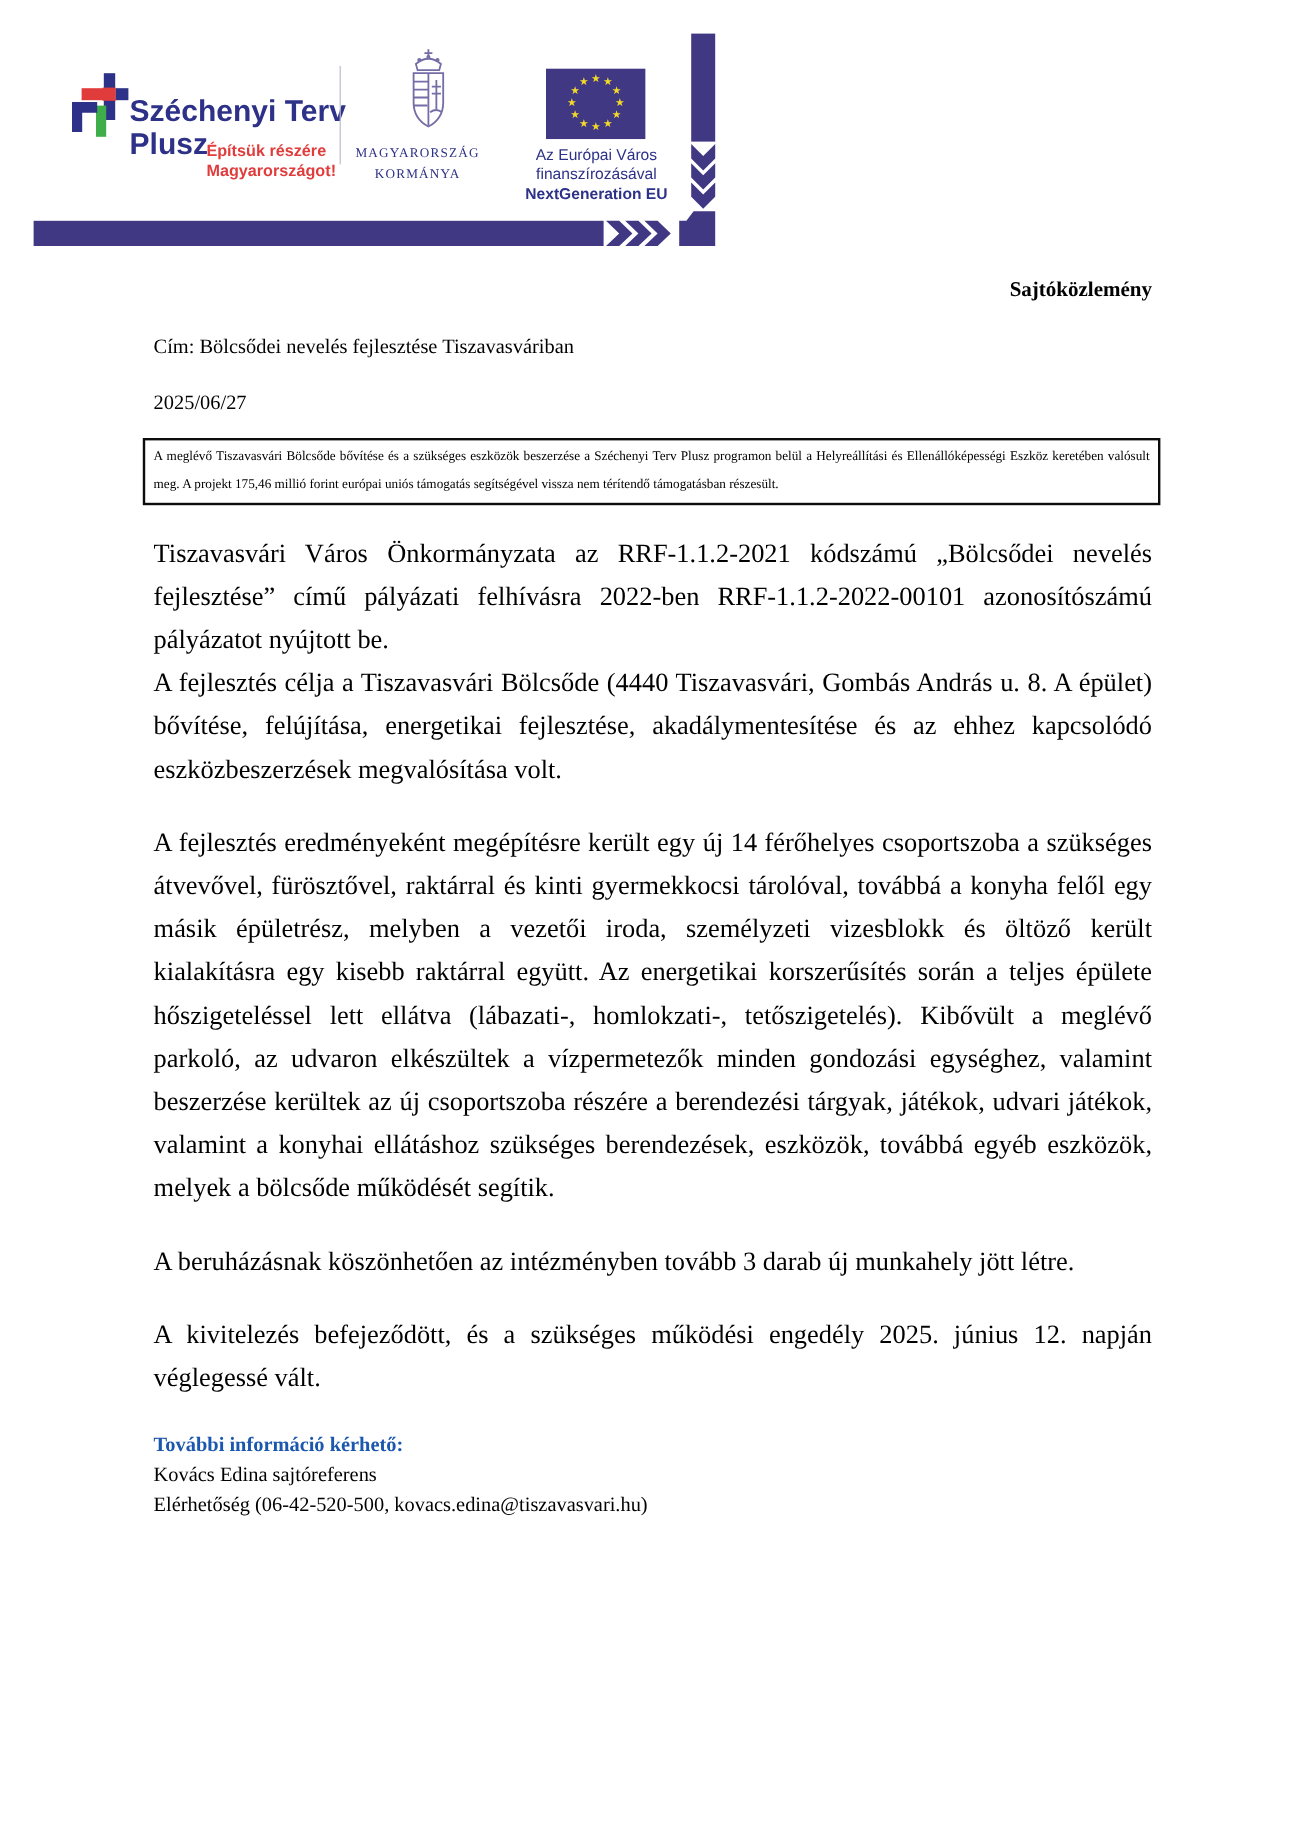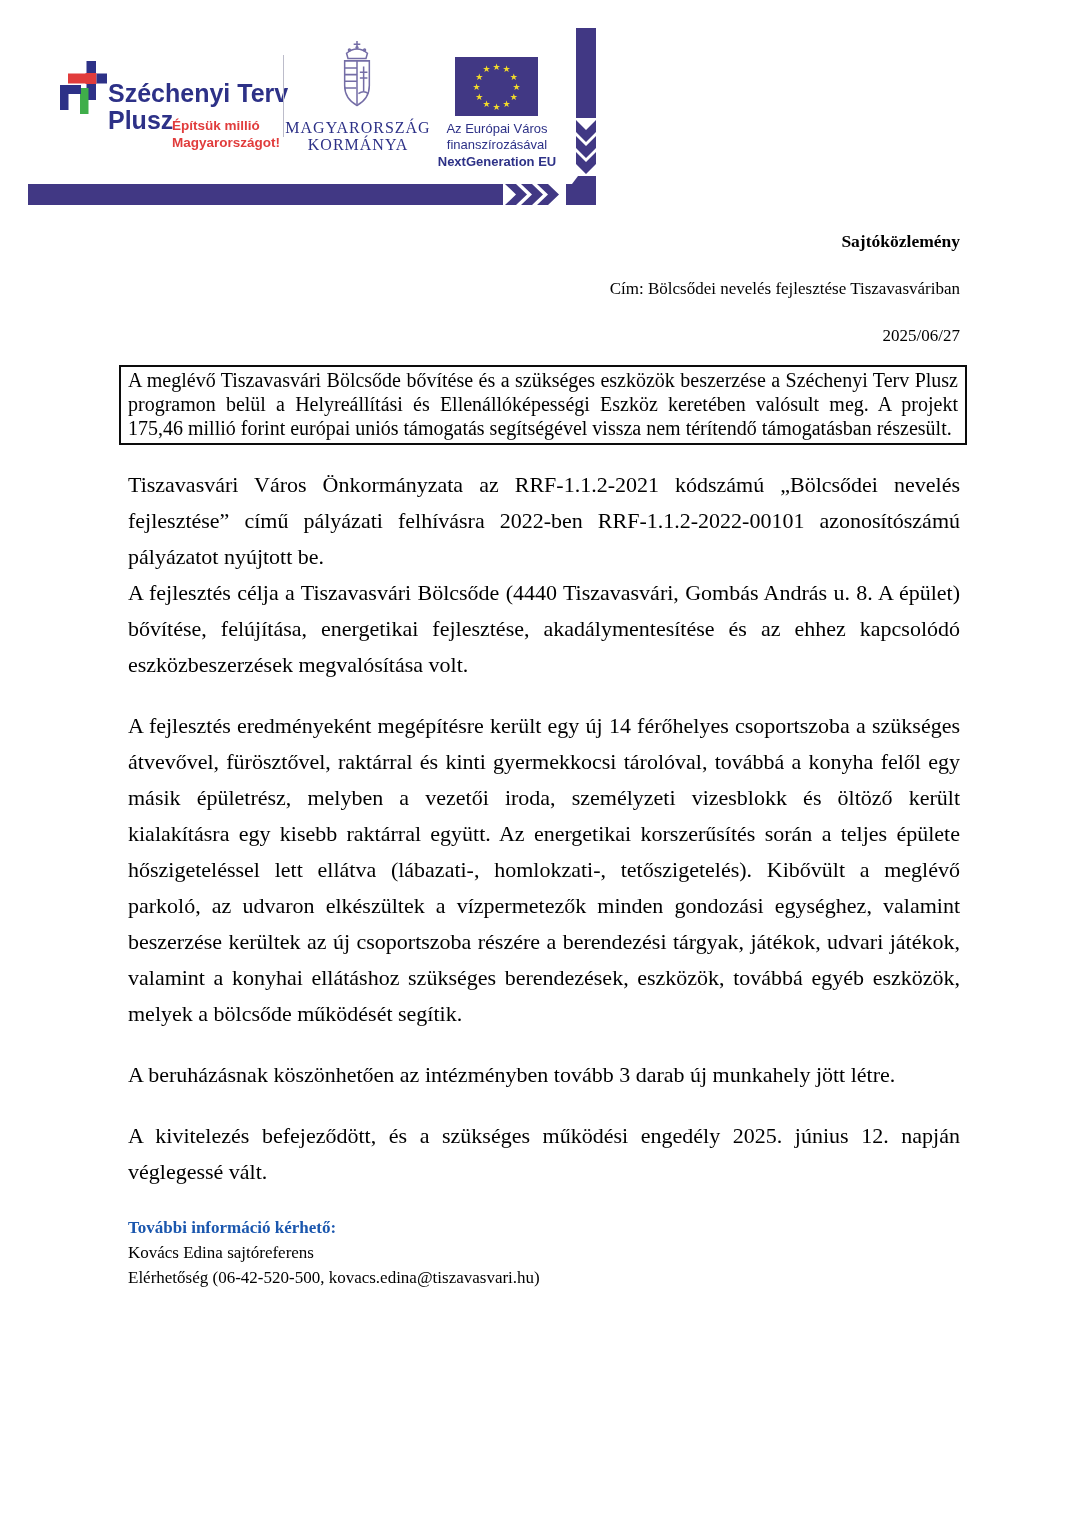--- a/index.html
+++ b/index.html
@@ -13,35 +13,35 @@
   .band-svg{position:absolute;left:0;top:0;width:620px;height:210px;}
   .sz-mark{position:absolute;left:55px;top:56px;width:100px;height:62px;}
   .sz-name{position:absolute;left:108px;top:80px;
     font-family:"Liberation Sans", sans-serif;font-weight:bold;
     font-size:25px;line-height:27px;color:var(--logo-navy,#2d3187);letter-spacing:0;}
   .sz-tagline{position:absolute;left:172px;top:117px;
     font-family:"Liberation Sans", sans-serif;font-weight:bold;
     font-size:13.5px;line-height:17px;color:var(--logo-red,#e13c3c);}
   .logo-divider{position:absolute;left:283px;top:55px;width:1px;height:82px;background:#bcbcca;}
   .gov-arms{position:absolute;left:338px;top:40px;width:38px;height:74px;}
-  .gov-text{position:absolute;left:283px;top:120px;width:150px;text-align:center;
+  .gov-text{position:absolute;left:273px;top:120px;width:150px;text-align:center;
     font-family:"Liberation Serif", serif;color:var(--logo-navy,#2d3187);
-    font-size:16px;line-height:16.5px;letter-spacing:1px;}
+    font-size:11px;line-height:16.5px;letter-spacing:1px;}
   .eu-flag{position:absolute;left:455px;top:57px;width:83px;height:59px;}
   .eu-text{position:absolute;left:419px;top:121px;width:156px;text-align:center;
     font-family:"Liberation Sans", sans-serif;color:var(--logo-navy,#2d3187);
     font-size:13px;line-height:15.5px;}
   .eu-text .bold{font-weight:bold;margin-top:2px;}
   
   main{position:relative;padding:230px 126px 0 128px;}
   h1.doc-heading{font-size:17.5px;font-weight:bold;text-align:right;margin:0 0 26px 0;line-height:22px;}
-  p.center-line{text-align:right;margin:0 0 25px 0;font-size:17px;line-height:22px;}
+  p.center-line{text-align:left;margin:0 0 25px 0;font-size:17px;line-height:22px;}
   p.center-line.date{margin-bottom:18px;}
   .lead-box{border:2px solid #0c0c0c;margin:0 -7px 22px -9px;padding:1px 7px 3px 7px;}
-  .lead-box p{margin:0;font-size:20px;line-height:24px;text-align:justify;}
+  .lead-box p{margin:0;font-size:11px;line-height:24px;text-align:justify;}
   p.body-par{margin:0 0 25px 0;font-size:22px;line-height:36px;text-align:justify;}
   p.body-par.no-gap{margin-bottom:0;}
   
   .contact{margin-top:24px;}
   .contact-heading{font-size:17px;font-weight:bold;color:var(--contact-heading-blue,#1b57ae);
     margin:0;line-height:25px;}
   .contact-line{font-size:17px;line-height:25px;margin:0;}
   .nvy{fill:var(--navy,#413884);}
   .szn{fill:var(--logo-navy,#2d3187);} .szr{fill:var(--logo-red,#e13c3c);} .szg{fill:var(--logo-green,#3fae4a);}
 </style>
@@ -71,21 +71,21 @@
         <rect class="szr" x="30.5" y="17" width="11" height="11"></rect>
         <rect class="szn" x="41.5" y="17.5" width="10.5" height="10"></rect>
         <rect class="szg" x="25" y="32" width="8.5" height="26"></rect>
         <path class="szn" d="M5,29 h21 v9 h-12.5 v16 h-8.5 z"></path>
       </svg>
       <div class="sz-name">
         <div>Széchenyi Terv</div>
         <div>Plusz</div>
       </div>
       <div class="sz-tagline">
-        <div>Építsük millió</div>
+        <div>Építsük részére</div>
         <div>Magyarországot!</div>
       </div>
     </div>
 
     <div class="logo-divider"></div>
 
     <div>
       <svg class="gov-arms" viewBox="0 0 40 78" aria-hidden="true" fill="none" stroke="var(--gov-purple,#746da6)" stroke-width="1.6">
         <path d="M20,1 v7 M16.5,4.5 h7"></path>
         <path d="M9,14 q11,-9 22,0 l-1.5,5.5 h-19 z"></path>

